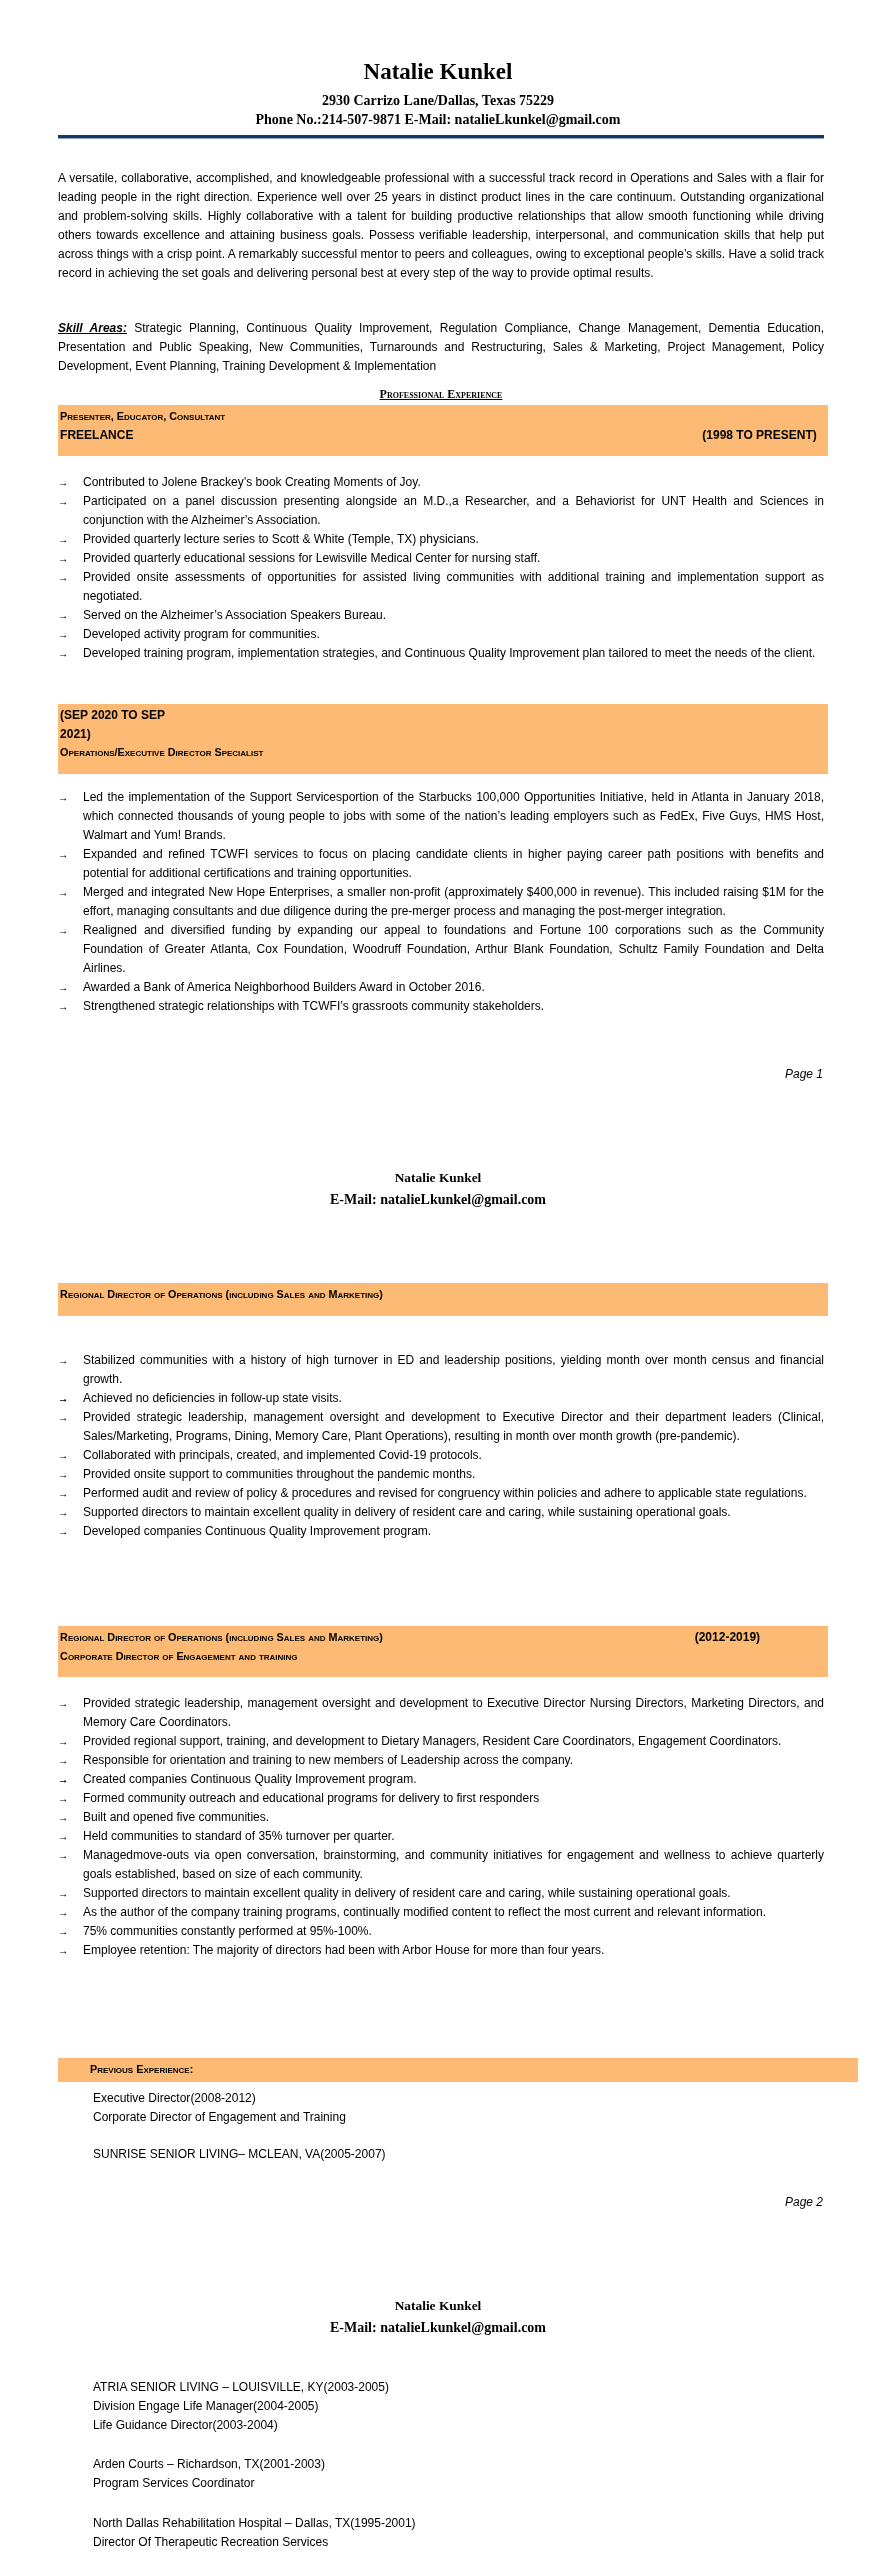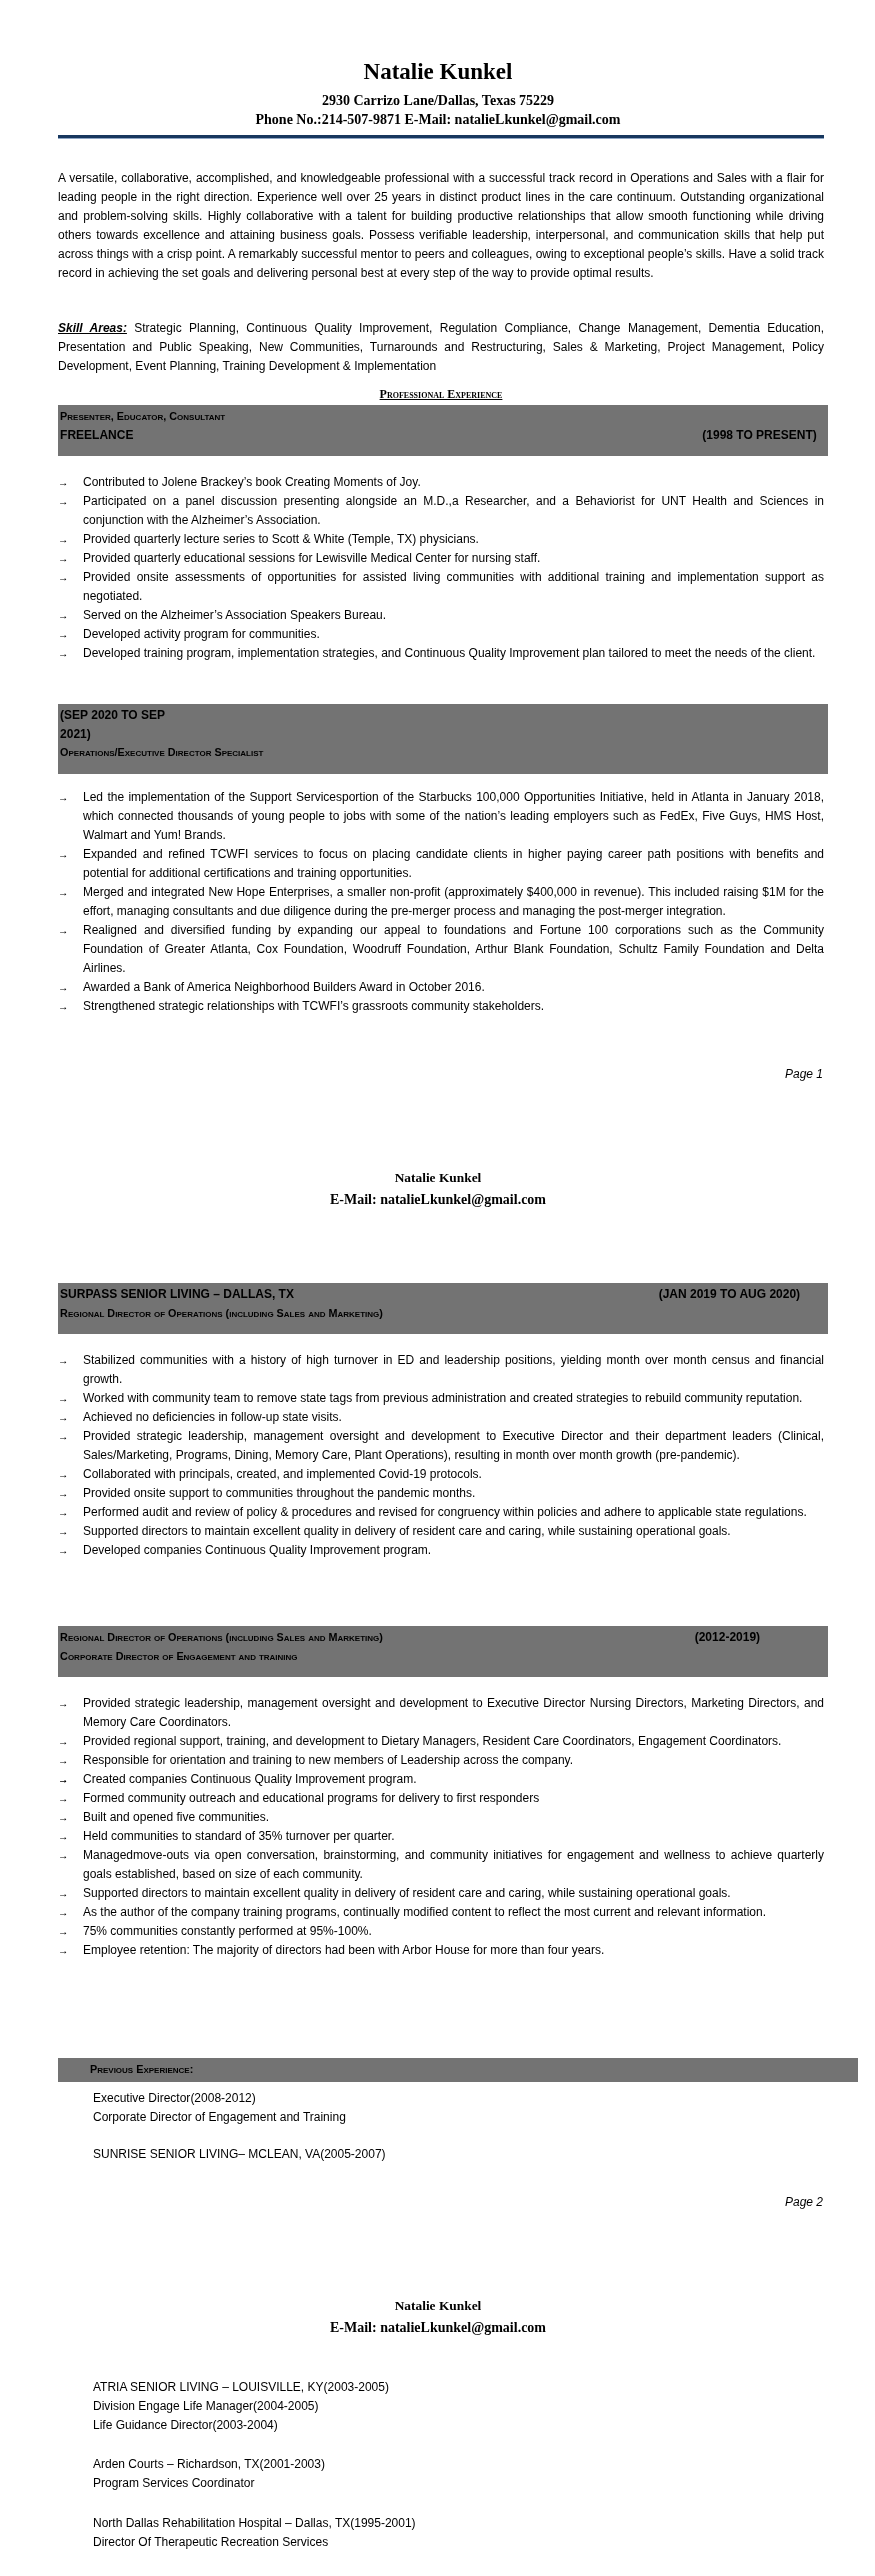--- a/index.html
+++ b/index.html
@@ -9,21 +9,21 @@
   .content { position: absolute; left: 58px; width: 766px; }
   .serif { font-family: "Liberation Serif", serif; font-weight: bold; text-align: center; }
   .name-big { font-size: 23px; line-height: 28px; }
   .hdr-line { font-size: 14px; line-height: 19.6px; }
   .name-small { font-size: 13.4px; line-height: 19.6px; }
   .rule { position: absolute; left: 58px; width: 766px; height: 3.1px; background: #17375e; border-bottom: 0.5px solid #8fa6c4; }
   .para { font-size: 12px; line-height: 19px; text-align: justify; }
   .skill-label { font-weight: bold; font-style: italic; text-decoration: underline; }
   .sec-title { text-align: center; font-weight: bold; font-variant: small-caps; font-size: 12px; line-height: 15.5px; }
   .sec-title span { text-decoration: underline; text-decoration-thickness: 1px; font-family: Liberation Serif, serif; }
-  .box { background: #737373; padding: 2.1px 2.1px 12.4px 2.1px; font-weight: bold; font-size: 12px; line-height: 18.5px; }
+  .box { background: #fdba74; padding: 2.1px 2.1px 12.4px 2.1px; font-weight: bold; font-size: 12px; line-height: 18.5px; }
   .box .sc { font-variant: small-caps; font-size: 10.8px; }
   .box .row { display: flex; justify-content: space-between; }
   .box .date { margin-right: 9.3px; }
   ul.bul { list-style: none; margin: 0; padding: 0; font-size: 12px; line-height: 19px; }
   ul.bul li { position: relative; padding-left: 25px; text-align: justify; }
   ul.bul li .arrow { position: absolute; left: 0; top: 0; font-size: 10.3px; }
   .pageno { position: absolute; right: 53px; font-style: italic; font-size: 12px; }
   .plain-row { display: flex; font-size: 12px; line-height: 19px; padding-right: 10.3px; margin-left: 35px; }
 </style>
 </head>
@@ -81,30 +81,26 @@
   </ul>
 
   <div class="pageno" style="top:1067px;">Page 1</div>
 </div>
 
 <div class="page" style="top:0;">
   <div class="serif name-small" style="position:absolute; top:1168px; width:876px;">Natalie Kunkel</div>
   <div class="serif hdr-line" style="position:absolute; top:1190px; width:876px;">E-Mail: natalieLkunkel@gmail.com</div>
 
   <div class="content box" style="top:1283px;">
-    <div class="row">
-      <span>SURPASS SENIOR LIVING – DALLAS, TX</span>
-      <span class="date" style="margin-right:26px;">(JAN 2019 TO AUG 2020)</span>
-    </div>
     <div class="sc">Regional Director of Operations (including Sales and Marketing)</div>
   </div>
 
   <ul class="content bul" style="top:1351px;">
     <li><span class="arrow">→</span><span>Stabilized communities with a history of high turnover in ED and leadership positions, yielding month over month census and financial growth.</span></li>
-    <li><span class="arrow">→</span><span>Worked with community team to remove state tags from previous administration and created strategies to rebuild community reputation.</span></li>
+    <li><span class="arrow">→</span></li>
     <li><span class="arrow">→</span><span>Achieved no deficiencies in follow-up state visits.</span></li>
     <li><span class="arrow">→</span><span>Provided strategic leadership, management oversight and development to Executive Director and their department leaders (Clinical, Sales/Marketing, Programs, Dining, Memory Care, Plant Operations), resulting in month over month growth (pre-pandemic).</span></li>
     <li><span class="arrow">→</span><span>Collaborated with principals, created, and implemented Covid-19 protocols.</span></li>
     <li><span class="arrow">→</span><span>Provided onsite support to communities throughout the pandemic months.</span></li>
     <li><span class="arrow">→</span><span>Performed audit and review of policy &amp; procedures and revised for congruency within policies and adhere to applicable state regulations.</span></li>
     <li><span class="arrow">→</span><span>Supported directors to maintain excellent quality in delivery of resident care and caring, while sustaining operational goals.</span></li>
     <li><span class="arrow">→</span><span>Developed companies Continuous Quality Improvement program.</span></li>
   </ul>
 
   <div class="content box" style="top:1626px;">

